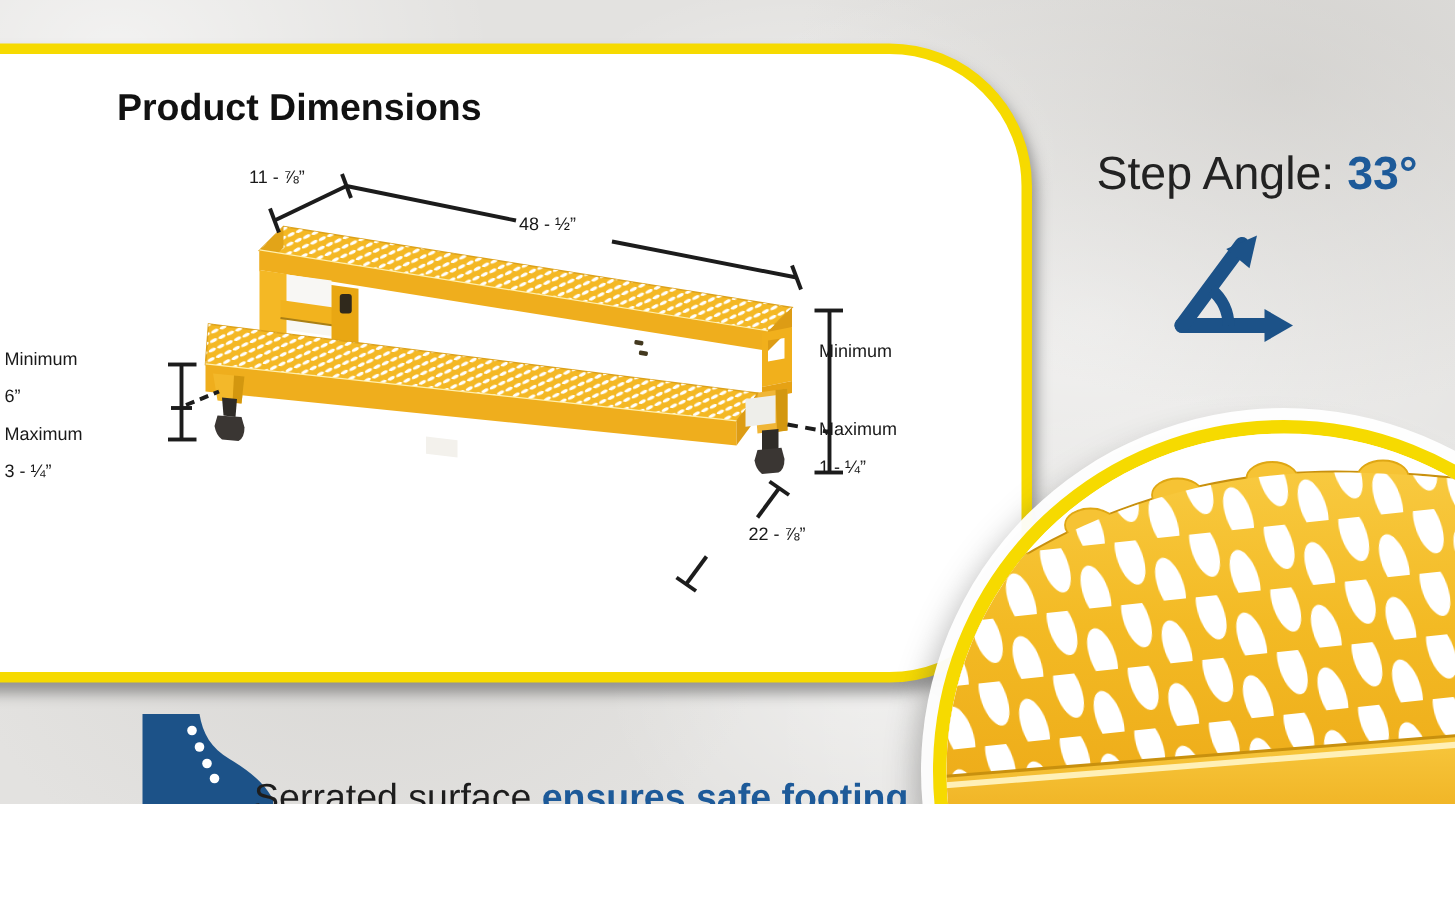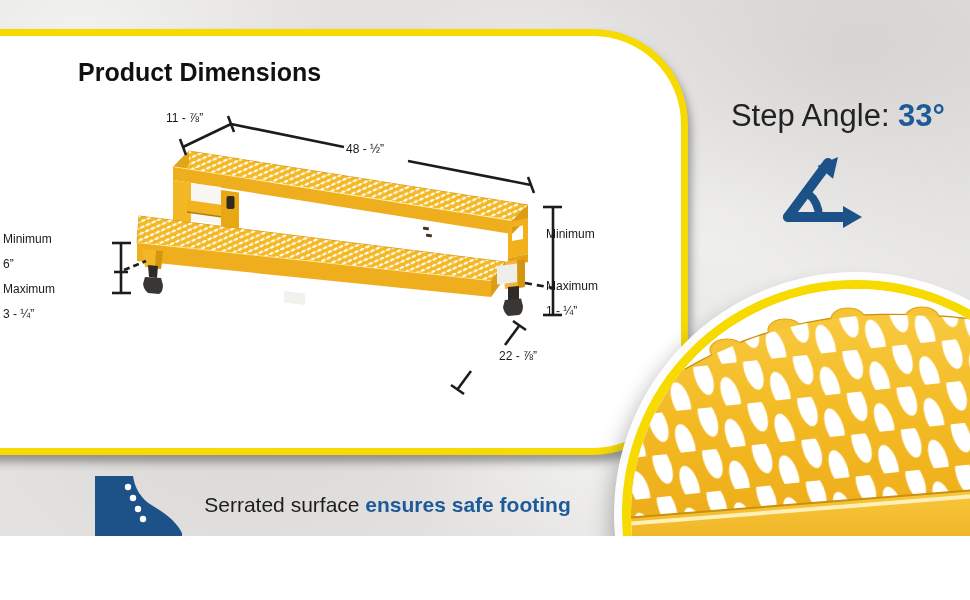--- a/index.html
+++ b/index.html
@@ -19,21 +19,21 @@
   .panel{position:absolute;left:-80px;top:29px;width:754px;height:412px;
     background:#fff;border:7px solid #f6da00;
     border-radius:0 95px 95px 0;
     box-shadow:3px 7px 9px rgba(70,70,70,.5);}
   .abs{position:absolute;}
   .title{left:78px;top:58px;font-size:25px;font-weight:bold;color:#111;}
   .dim{font-size:12px;color:#191919;}
   .dimblock{width:120px;text-align:left;line-height:25px;}
   .stepangle{left:700px;top:98px;width:245px;text-align:right;font-size:31px;color:#222;}
   .sa-val{font-weight:bold;color:#1d5a99;}
-  .callout{left:150px;top:490px;width:475px;text-align:center;font-size:21px;line-height:29px;color:#1d1d1d;}
+  .callout{left:150px;top:518px;width:475px;text-align:center;font-size:25px;line-height:29px;color:#1d1d1d;}
   .callout b{color:#1d5a99;font-weight:bold;}
   .circle{position:absolute;left:622px;top:280px;width:450px;height:450px;border-radius:50%;
     background:#fff;border:9px solid #f6da00;overflow:hidden;
     box-shadow:0 0 0 8px rgba(255,255,255,.95), -12px 6px 20px rgba(80,80,80,.4);}
   svg{display:block;}
   .overlay{position:absolute;left:0;top:0;pointer-events:none;}
 </style>
 </head>
 <body>
 

